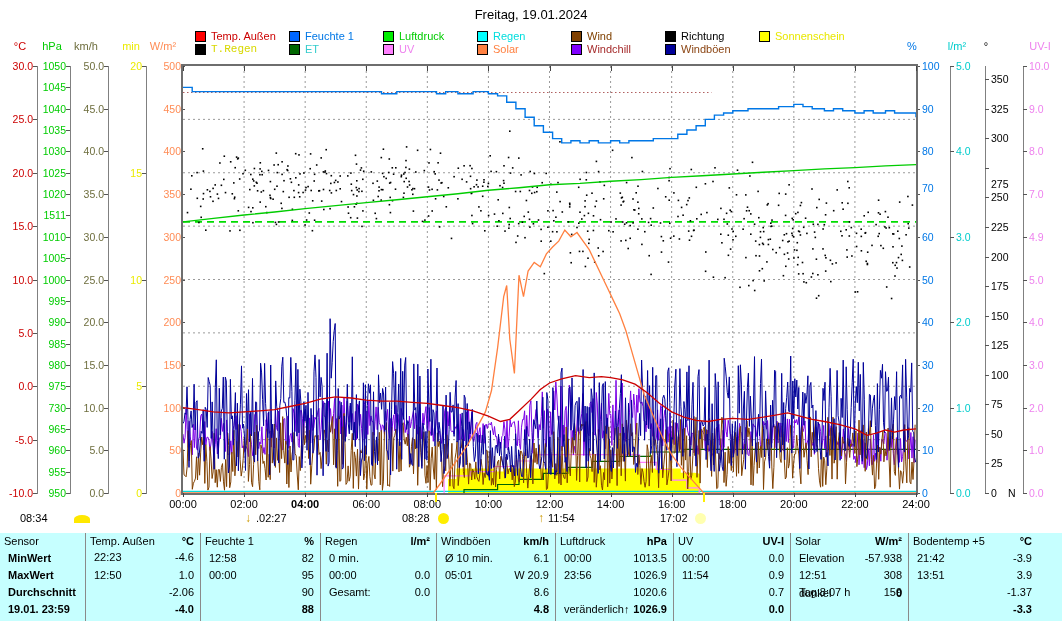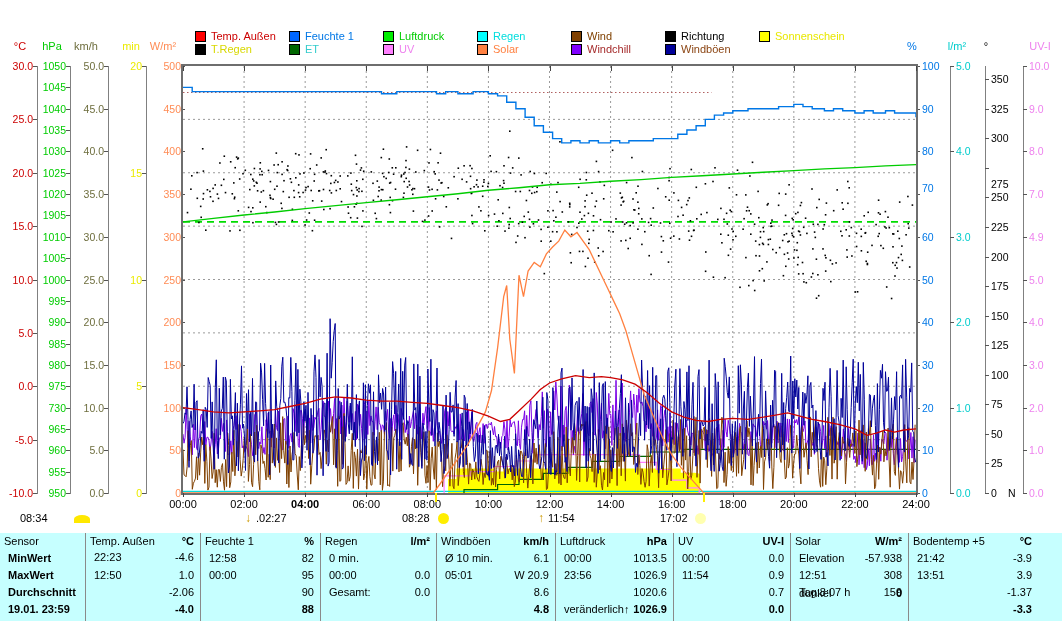--- a/index.html
+++ b/index.html
@@ -28,20 +28,21 @@
   .tlab{position:absolute;left:8px;top:2px;white-space:nowrap;}
   .tval{position:absolute;right:6px;top:2px;white-space:nowrap;}
   .hdr .tlab{left:4px;font-weight:normal;}
   .hdr .tval{font-weight:bold;}
   .b{font-weight:bold;}
 </style>
 </head>
 <body>
 
 <div class="stage">
+  <div class="abs title">Freitag, 19.01.2024</div>
   <div id="legend">
       <div class="legend-item" style="left: 195px; top: 30px; color: rgb(204, 0, 0);">
         <div class="sw" style="background: rgb(255, 0, 0);"></div>
         <span>Temp. Außen</span>
       </div>
       <div class="legend-item" style="left: 289px; top: 30px; color: rgb(0, 119, 230);">
         <div class="sw" style="background: rgb(0, 102, 255);"></div>
         <span>Feuchte 1</span>
       </div>
       <div class="legend-item" style="left: 383px; top: 30px; color: rgb(0, 204, 0);">
@@ -57,21 +58,21 @@
         <span>Wind</span>
       </div>
       <div class="legend-item" style="left: 665px; top: 30px; color: rgb(0, 0, 0);">
         <div class="sw" style="background: rgb(0, 0, 0);"></div>
         <span>Richtung</span>
       </div>
       <div class="legend-item" style="left: 759px; top: 30px; color: rgb(232, 232, 0);">
         <div class="sw" style="background: rgb(255, 255, 0);"></div>
         <span>Sonnenschein</span>
       </div>
-      <div class="legend-item" style="left: 195px; top: 43px; color: rgb(216, 216, 0);">
+      <div class="legend-item" style="left: 195px; top: 43px; color: rgb(216, 216, 0); font-family: Liberation Mono, monospace;">
         <div class="sw" style="background: rgb(0, 0, 0);"></div>
         <span>T.Regen</span>
       </div>
       <div class="legend-item" style="left: 289px; top: 43px; color: rgb(51, 204, 204);">
         <div class="sw" style="background: rgb(0, 102, 0);"></div>
         <span>ET</span>
       </div>
       <div class="legend-item" style="left: 383px; top: 43px; color: rgb(238, 130, 238);">
         <div class="sw" style="background: rgb(255, 128, 255);"></div>
         <span>UV</span>
@@ -119,21 +120,21 @@
       <div class="axlab" style="top: 108.7px; color: rgb(0, 204, 0); right: 996px;">1040</div>
       <div class="tick" style="top: 108.7px; background: rgb(85, 85, 85); left: 66px;"></div>
       <div class="axlab" style="top: 130.05px; color: rgb(0, 204, 0); right: 996px;">1035</div>
       <div class="tick" style="top: 130.05px; background: rgb(85, 85, 85); left: 66px;"></div>
       <div class="axlab" style="top: 151.4px; color: rgb(0, 204, 0); right: 996px;">1030</div>
       <div class="tick" style="top: 151.4px; background: rgb(85, 85, 85); left: 66px;"></div>
       <div class="axlab" style="top: 172.75px; color: rgb(0, 204, 0); right: 996px;">1025</div>
       <div class="tick" style="top: 172.75px; background: rgb(85, 85, 85); left: 66px;"></div>
       <div class="axlab" style="top: 194.1px; color: rgb(0, 204, 0); right: 996px;">1020</div>
       <div class="tick" style="top: 194.1px; background: rgb(85, 85, 85); left: 66px;"></div>
-      <div class="axlab" style="top: 215.45px; color: rgb(0, 204, 0); right: 996px;">1905</div>
+      <div class="axlab" style="top: 215.45px; color: rgb(0, 204, 0); right: 996px;">1511</div>
       <div class="tick" style="top: 215.45px; background: rgb(85, 85, 85); left: 66px;"></div>
       <div class="axlab" style="top: 236.8px; color: rgb(0, 204, 0); right: 996px;">1010</div>
       <div class="tick" style="top: 236.8px; background: rgb(85, 85, 85); left: 66px;"></div>
       <div class="axlab" style="top: 258.15px; color: rgb(0, 204, 0); right: 996px;">1005</div>
       <div class="tick" style="top: 258.15px; background: rgb(85, 85, 85); left: 66px;"></div>
       <div class="axlab" style="top: 279.5px; color: rgb(0, 204, 0); right: 996px;">1000</div>
       <div class="tick" style="top: 279.5px; background: rgb(85, 85, 85); left: 66px;"></div>
       <div class="axlab" style="top: 300.85px; color: rgb(0, 204, 0); right: 996px;">995</div>
       <div class="tick" style="top: 300.85px; background: rgb(85, 85, 85); left: 66px;"></div>
       <div class="axlab" style="top: 322.2px; color: rgb(0, 204, 0); right: 996px;">990</div>

